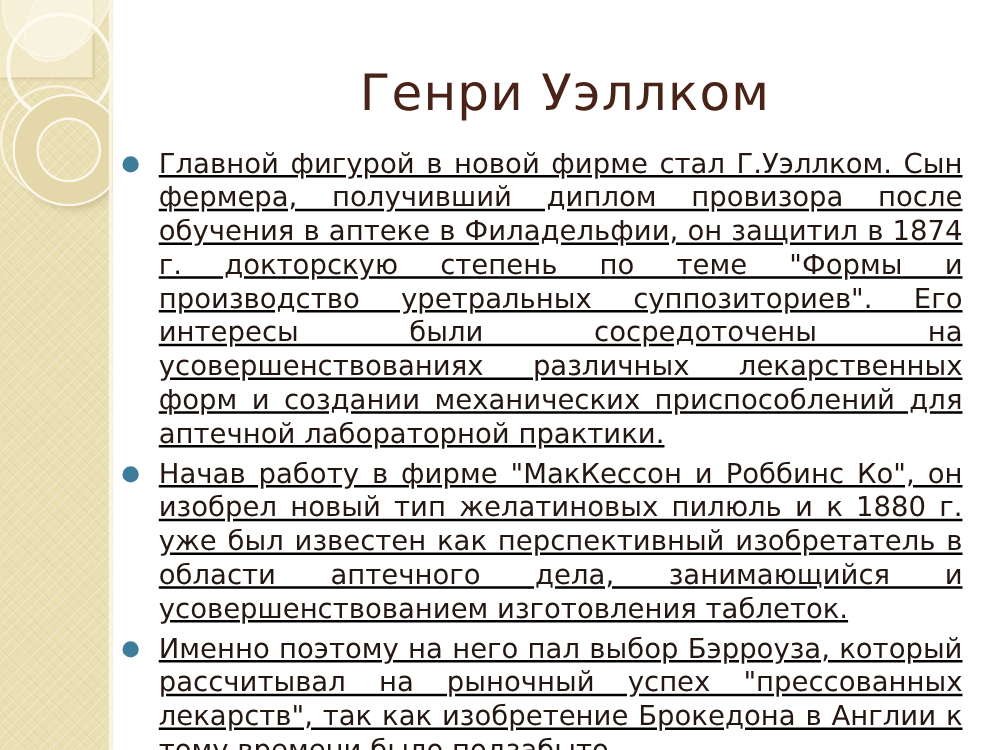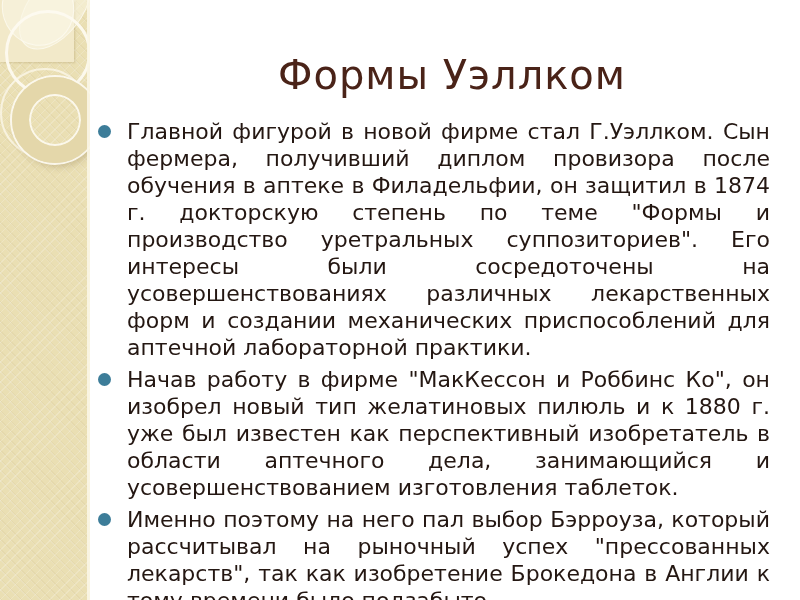--- a/index.html
+++ b/index.html
@@ -96,20 +96,21 @@
     color: var(--title-text, #4a2318);
   }
   .bullets {
     margin: 0;
     padding: 0;
     list-style: none;
   }
   .bullets li {
     display: flex;
     margin: 2px 0 5px 0;
+    text-decoration: underline;
   }
   .bullet {
     flex: none;
     width: 13px; height: 13px;
     margin: 7px 16px 0 0;
     border-radius: 50%;
     background: var(--bullet, #3d7d99);
   }
   .text {
     flex: 1;
@@ -126,21 +127,21 @@
   <div class="sidebar">
     <div class="panel-top"></div>
     <div class="petal petal-1"></div>
     <div class="petal petal-2"></div>
     <div class="circle-thin circle-a"></div>
     <div class="circle-thin circle-b"></div>
     <div class="ring"></div>
   </div>
 
   <div class="content">
-    <h1 class="title">Формы Уэллком</h1>
+    <h1 class="title">Генри Уэллком</h1>
     <ul class="bullets">
       <li>
         <span class="bullet"></span>
         <span class="text">Главной фигурой в новой фирме стал Г.Уэллком. Сын фермера, получивший диплом провизора после обучения в аптеке в Филадельфии, он защитил в 1874 г. докторскую степень по теме "Формы и производство уретральных суппозиториев". Его интересы были сосредоточены на усовершенствованиях различных лекарственных форм и создании механических приспособлений для аптечной лабораторной практики.</span>
       </li>
       <li>
         <span class="bullet"></span>
         <span class="text">Начав работу в фирме "МакКессон и Роббинс Ко", он изобрел новый тип желатиновых пилюль и к 1880 г. уже был известен как перспективный изобретатель в области аптечного дела, занимающийся и усовершенствованием изготовления таблеток.</span>
       </li>
       <li>

